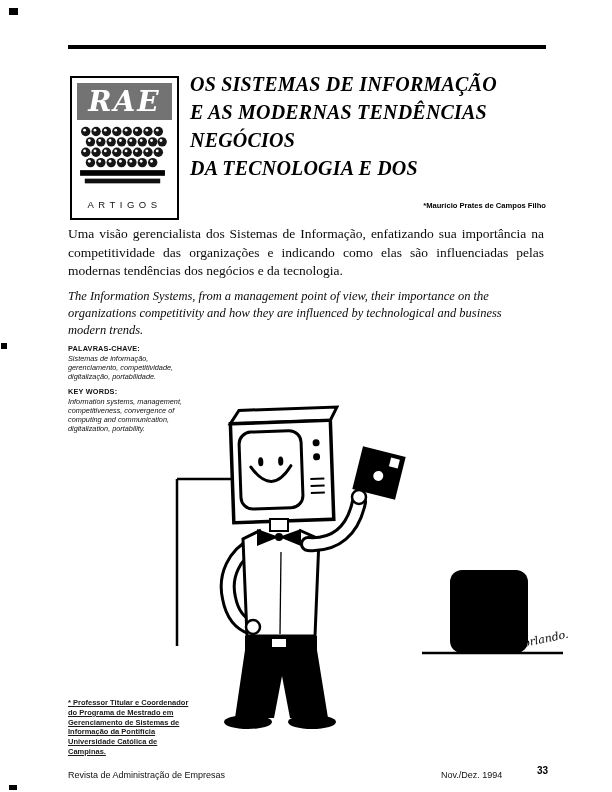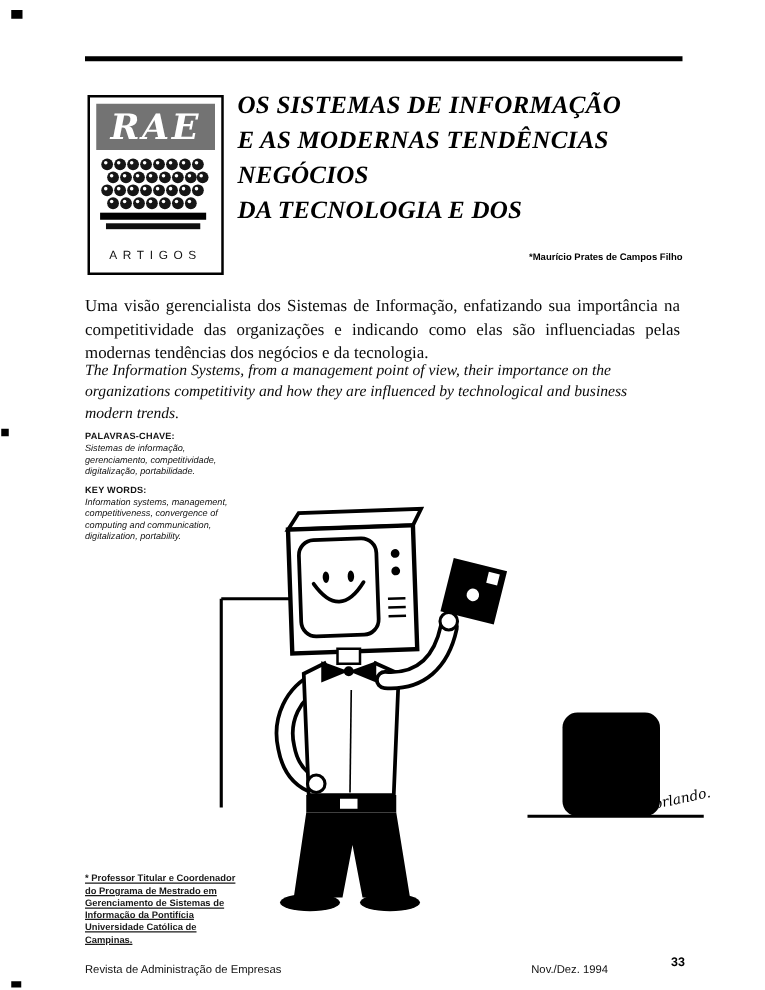--- a/index.html
+++ b/index.html
@@ -23,21 +23,21 @@
            font-family:"Liberation Sans",sans-serif;font-size:9.5px;letter-spacing:4.5px;color:#111;}
 
   .title{position:absolute;left:190px;top:70px;width:368px;margin:0;
          font-family:"Liberation Serif",serif;font-style:italic;font-weight:bold;
          font-size:20px;line-height:28px;letter-spacing:0.2px;color:#000;}
   .title span{display:block;}
 
   .author{position:absolute;right:66px;top:201px;
           font-family:"Liberation Sans",sans-serif;font-weight:bold;font-size:7.6px;color:#000;}
 
-  .abstract-pt{position:absolute;left:68px;top:236px;width:476px;margin:0;
+  .abstract-pt{position:absolute;left:68px;top:225px;width:476px;margin:0;
                font-size:13.5px;line-height:18.5px;text-align:justify;}
   .abstract-en{position:absolute;left:68px;top:288px;width:462px;margin:0;
                font-style:italic;font-size:12.5px;line-height:17px;}
 
   .kw{position:absolute;left:68px;width:115px;font-family:"Liberation Sans",sans-serif;color:#111;}
   .kw-pt{top:344px;}
   .kw-en{top:387px;}
   .kw-label{font-weight:bold;font-size:7.3px;letter-spacing:0.2px;}
   .kw-text{font-style:italic;font-size:7.3px;line-height:9px;margin-top:1px;}
 
@@ -46,21 +46,21 @@
   .sig{font-family:"DejaVu Serif",serif;font-style:italic;font-size:11px;fill:#000;}
 
   .footnote{position:absolute;left:68px;top:698px;width:124px;
             font-family:"Liberation Sans",sans-serif;font-weight:bold;
             font-size:7.5px;line-height:9.8px;color:#1a1a1a;text-decoration:underline;}
 
   .footer{position:absolute;left:0;top:766px;width:612px;height:24px;
           font-family:"Liberation Sans",sans-serif;font-size:9px;color:#111;}
   .f-journal{position:absolute;left:68px;top:4px;}
   .f-citation{position:absolute;left:268px;top:4px;margin-top:43px;}
-  .f-date{position:absolute;left:425px;top:4px;}
+  .f-date{position:absolute;left:441px;top:4px;}
   .f-page{position:absolute;right:64px;top:-1px;font-size:10px;font-weight:bold;color:#000;}
 </style>
 </head>
 <body>
 
 <div class="page">
 
   <div class="scan-mark mark-tl"></div>
   <div class="scan-mark mark-ml"></div>
   <div class="scan-mark mark-bl"></div>

